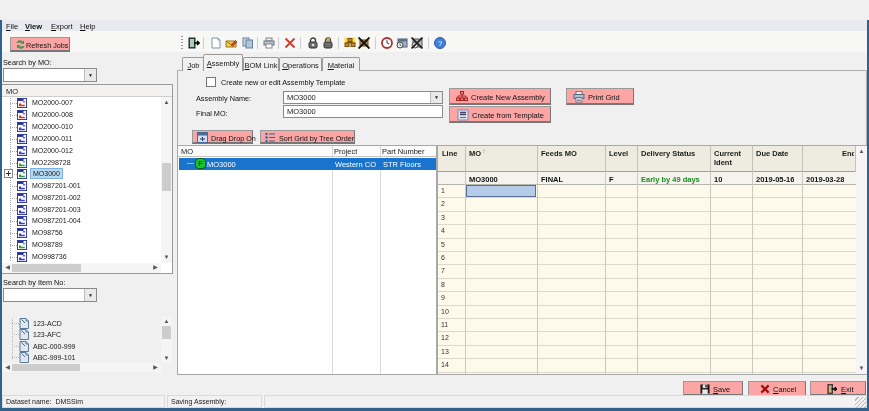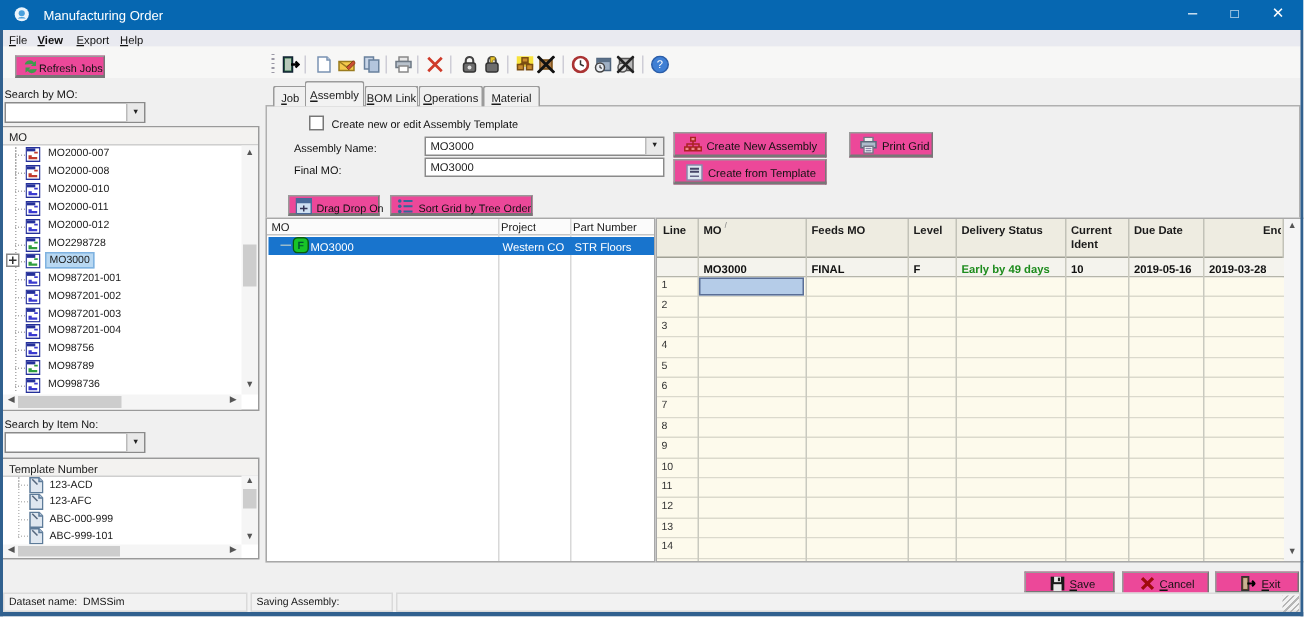--- a/index.html
+++ b/index.html
@@ -2,49 +2,38 @@
 <html><head><meta charset="utf-8">
 <style>
 html,body{margin:0;padding:0;}
 *{box-sizing:border-box;}
 body{font-family:"Liberation Sans",sans-serif;font-size:7px;color:#1a1a1a;}
 #win{position:relative;width:869px;height:411px;background:#f0f0f0;overflow:hidden;}
 .abs{position:absolute;}
 .wbtn{position:absolute;top:0;height:20px;width:28px;color:#fff;text-align:center;line-height:19px;font-size:11px;}
 .mitem{position:absolute;top:22px;font-size:7.5px;color:#111;}
 u{text-decoration:underline;}
-.btn{position:absolute;background:#ec4899;border:1px solid #9a9a9a;border-bottom:2px solid #777;border-right-color:#777;font-size:7.5px;color:#111;}
+.btn{position:absolute;background:#fca5a5;border:1px solid #9a9a9a;border-bottom:2px solid #777;border-right-color:#777;font-size:7.5px;color:#111;}
 .btn .bl{position:absolute;white-space:nowrap;}
 .lbl{position:absolute;font-size:7.3px;color:#111;white-space:nowrap;}
 .combo{position:absolute;background:#fff;border:1px solid #8a8a8a;font-size:7.5px;}
 .combo .arr{position:absolute;right:0px;top:0px;bottom:0px;width:12px;background:#e9e9e9;border-left:1px solid #bbb;color:#222;font-size:5px;text-align:center;}
 .listbox{position:absolute;background:#fff;border:1px solid #9a9a9a;}
 .lhead{position:absolute;left:0;top:0;right:0;height:12px;background:#f3f2f0;border-bottom:1px solid #cfcfcf;padding:2px 0 0 4px;font-size:7.5px;}
 .titem{position:absolute;white-space:nowrap;font-size:7px;}
 .vscroll{position:absolute;background:#f5f5f5;}
 .hscroll{position:absolute;background:#f5f5f5;}
 .sthumb{position:absolute;background:#cdcdcd;}
 .sarr{position:absolute;color:#555;font-size:6px;line-height:9px;text-align:center;width:11px;height:9px;}
 .tab{position:absolute;top:57px;height:14px;background:#f0f0f0;border:1px solid #9b9b9b;border-bottom:none;border-radius:2px 2px 0 0;font-size:7.5px;text-align:center;padding-top:3px;white-space:nowrap;}
 .tabsel{top:54px;height:17px;background:#f2f2f2;z-index:5;padding-top:4px;}
 .cell{position:absolute;overflow:hidden;white-space:nowrap;font-size:7.5px;}
 svg{position:absolute;left:0;top:0;}
 </style></head><body>
 <div id="win">
-<div class="abs" style="left:0;top:0;width:869px;height:20px;background:#0667b1;">
-<svg width="11" height="11" style="left:9px;top:4px;" viewBox="0 0 14 14">
- <circle cx="7" cy="7" r="6" fill="#eaf4fc"></circle>
-        <circle cx="7" cy="6.2" r="2.6" fill="#49a0dc"></circle>
-        <path d="M3.5 10.5 A4.5 3.2 0 0 1 10.5 10.5 Z" fill="#49a0dc"></path>
-      </svg>
-<div style="position:absolute;left:29px;top:5px;color:#fff;font-size:8.7px;">Manufacturing Order</div>
-<div class="wbtn" style="left:781px;">–</div>
-<div class="wbtn" style="left:809px;font-size:9px;">□</div>
-<div class="wbtn" style="left:838px;font-size:10px;">✕</div>
-</div>
 <div class="abs" style="left:2px;top:20px;width:865px;height:11px;background:#e9eaf0;"></div>
 <div class="mitem" style="left:6px;"><u>F</u>ile</div>
 <div class="mitem" style="left:25px;font-weight:bold;"><u>V</u>iew</div>
 <div class="mitem" style="left:51px;"><u>E</u>xport</div>
 <div class="mitem" style="left:80px;"><u>H</u>elp</div>
 <div class="abs" style="left:2px;top:31px;width:865px;height:21px;background:#f7f7f6;"></div>
 <div class="btn" style="left:10px;top:37px;width:60px;height:15px;">
 <svg width="11" height="11" style="left:4px;top:1px;" viewBox="0 0 11 11">
  <path d="M1.5 4 A3.4 3.4 0 0 1 7.6 2.6 L9 1.6 9 5 5.6 5 7 3.6" fill="#3f9a4d"></path>
  <path d="M9.5 7 A3.4 3.4 0 0 1 3.4 8.4 L2 9.4 2 6 5.4 6 4 7.4" fill="#3f9a4d"></path>
@@ -255,23 +244,20 @@
 <div class="sthumb" style="left:1px;top:66px;width:9px;height:28px;"></div>
     </div>
 <div class="hscroll" style="left:2px;top:263px;width:159px;height:10px;">
 <div class="sarr" style="left:0;top:0px;">◀</div>
 <div class="sarr" style="right:0;top:0px;">▶</div>
 <div class="sthumb" style="left:10px;top:1px;width:69px;height:8px;"></div>
     </div>
 <div class="lbl" style="left:3px;top:278px;">Search by Item No:</div>
 <div class="combo" style="left:3px;top:288px;width:94px;height:14px;">
       <div class="arr" style="line-height:12px;">▼</div>
-    </div>
-<div class="listbox" style="left:1px;top:305px;width:172px;height:68px;">
-      <div class="lhead">Template Number</div>
     </div>
 <div class="abs" style="left:12px;top:318px;width:1px;height:42px;background-image:repeating-linear-gradient(#bbb 0 1px,transparent 1px 2px);"></div>
 <div class="abs" style="left:12px;top:323px;width:7px;height:1px;background-image:repeating-linear-gradient(90deg,#bbb 0 1px,transparent 1px 2px);"></div>
 <svg class="abs" width="10" height="11" style="left:19px;top:318px;" viewBox="0 0 10 11">
 <path d="M1 0.5 L7 0.5 L9.5 3 L9.5 10.5 L1 10.5 Z" fill="#dfe7f0" stroke="#5d7b99"></path>
 <path d="M7 0.5 L7 3 L9.5 3" fill="#b6c6da" stroke="#5d7b99"></path>
 <path d="M2.5 1.5 L6 5" stroke="#55677d" stroke-width="1"></path>
     </svg>
 <div class="titem" style="left:33px;top:320px;">123-ACD</div>
 <div class="abs" style="left:12px;top:334px;width:7px;height:1px;background-image:repeating-linear-gradient(90deg,#bbb 0 1px,transparent 1px 2px);"></div>
@@ -333,21 +319,21 @@
 <span class="bl" style="left:21px;top:4px;">Create New Assembly</span>
     </div>
 <div class="btn" style="left:449px;top:106px;width:102px;height:17px;">
 <svg width="12" height="12" style="left:7px;top:2px;" viewBox="0 0 12 12">
 <rect x="1" y="1" width="10" height="10" fill="#dde6f0" stroke="#88a"></rect>
 <path d="M3 3.5 H9 M3 5.5 H9" stroke="#446" stroke-width="1.4"></path>
 <path d="M3 8.5 H9" stroke="#668" stroke-width="1"></path>
       </svg>
 <span class="bl" style="left:22px;top:4px;">Create from Template</span>
     </div>
-<div class="btn" style="left:566px;top:88px;width:56px;height:17px;">
+<div class="btn" style="left:566px;top:88px;width:68px;height:17px;">
 <svg width="12" height="12" style="left:6px;top:2px;" viewBox="0 0 12 12">
 <rect x="3" y="0.5" width="6" height="3" fill="#eee" stroke="#778"></rect>
 <rect x="1" y="3.5" width="10" height="4" fill="#aebccb" stroke="#5a6b7c"></rect>
 <rect x="3" y="6.5" width="6" height="4.5" fill="#fff" stroke="#778"></rect>
 <path d="M4 8 H8 M4 9.5 H8" stroke="#88a"></path>
       </svg>
 <span class="bl" style="left:21px;top:4px;">Print Grid</span>
     </div>
 <div class="btn" style="left:192px;top:130px;width:61px;height:14px;">
 <svg width="11" height="11" style="left:4px;top:1px;" viewBox="0 0 11 11">

